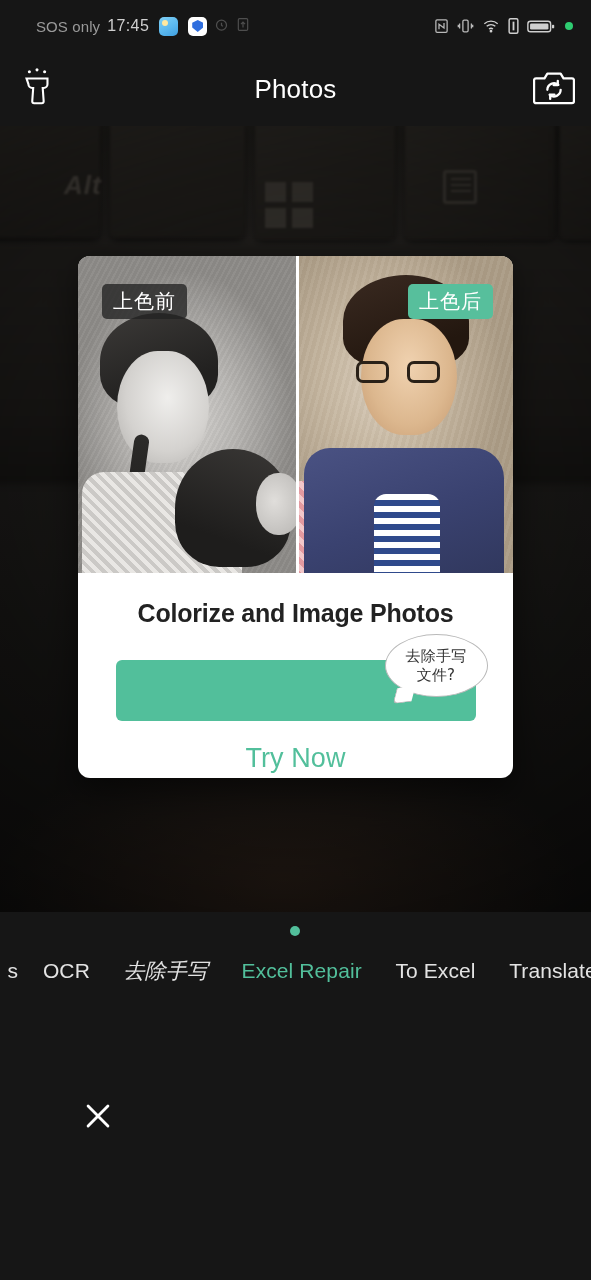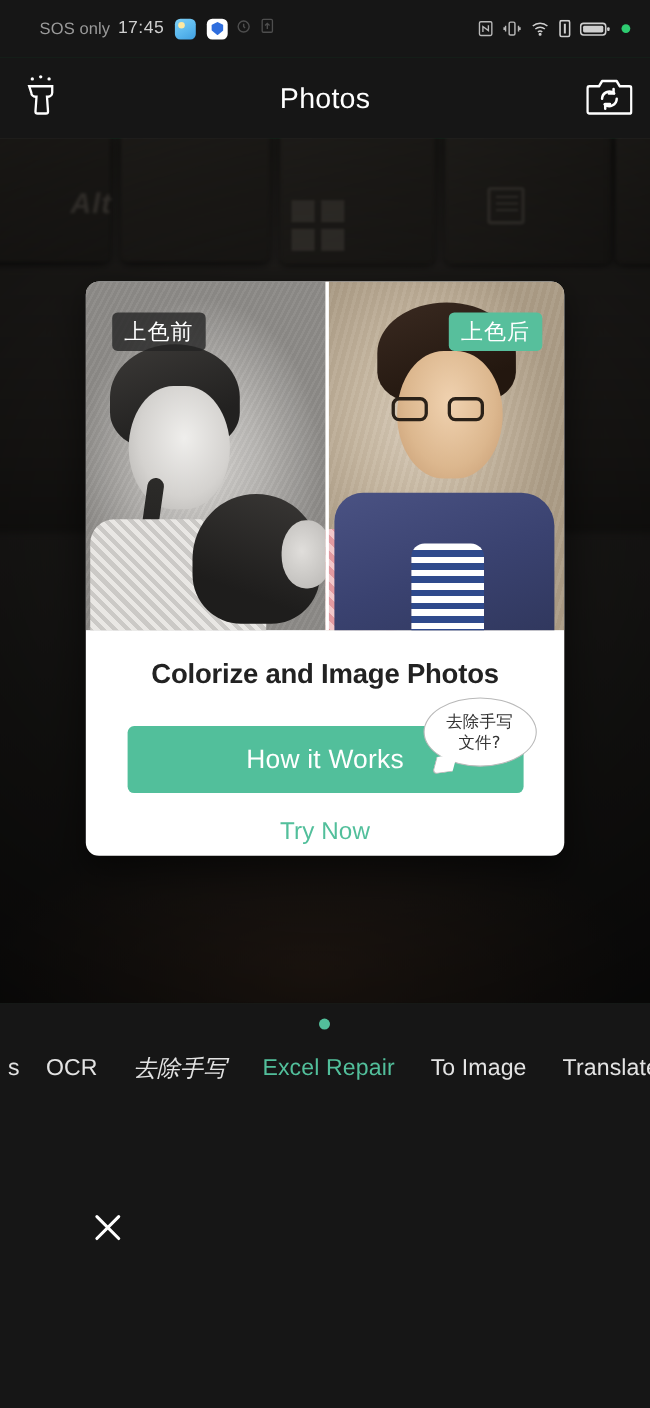--- a/index.html
+++ b/index.html
@@ -155,21 +155,21 @@
     display:flex; flex-direction:column; align-items:center; justify-content:center;
     color:#333333; font-size:15px; line-height:1.22; z-index:9;
     font-family:"DejaVu Sans","Liberation Sans",sans-serif;
   }
   .bubble:after{
     content:""; position:absolute; left:9px; bottom:-7px; width:17px; height:15px;
     background:#ffffff; border-left:1.6px solid #b9b9b9; border-bottom:1.6px solid #b9b9b9;
     transform:skewX(-22deg) rotate(-8deg); border-radius:0 0 0 5px;
   }
   .try-now{ display:block; margin:22px auto 0; text-align:center; color:#52bf9b;
-      font-size:22px; background:none; border:none; cursor:pointer; letter-spacing:.1px;}
+      font-size:27px; background:none; border:none; cursor:pointer; letter-spacing:.1px;}
 
   
   .bottombar{ position:absolute; left:0; top:912px; width:591px; height:368px; background:#161616; z-index:30;}
   .dot-indicator{ position:absolute; left:290px; top:926px; width:10px; height:10px;
       border-radius:50%; background:#52bf9b; z-index:31;}
   .tabs{ position:absolute; left:0; top:950px; width:591px; height:42px; z-index:31;
       display:flex; align-items:center; }
   .tab{ color:#e3e3e3; font-size:21px; white-space:nowrap; cursor:pointer; letter-spacing:.1px;}
   .tab.zh{ font-family:"DejaVu Sans","Liberation Sans",sans-serif;font-style:italic; }
   .tab.active{ color:#52bf9b; }
@@ -313,21 +313,20 @@
           <div class="c-stripe"></div>
       </div>
       <div class="split"></div>
       <div class="badge badge-before">上色前</div>
       <div class="badge badge-after">上色后</div>
     </div>
 
     <div class="card-body">
       <div class="card-title">Colorize and Image Photos</div>
       <button class="cta">
-        <span>How it Works</span>
         <span class="bubble">
           <span>去除手写</span>
           <span>文件?</span>
         </span>
       </button>
       <button class="try-now">Try Now</button>
     </div>
   </div>
 
   <div class="bottombar"></div>
@@ -336,21 +335,21 @@
   <div class="tabs">
     <div style="width:8px"></div>
     <div class="tab clip" style="width:18px">s</div>
     <div style="width:20px"></div>
     <div class="tab">OCR</div>
     <div style="width:36px"></div>
     <div class="tab zh">去除手写</div>
     <div style="width:36px"></div>
     <div class="tab active">Excel Repair</div>
     <div style="width:36px"></div>
-    <div class="tab">To Image</div>
+    <div class="tab">To Excel</div>
     <div style="width:36px"></div>
     <div class="tab clip">Translate</div>
   </div>
 
   <div class="close-btn">
     <span>
       <svg width="34" height="34" viewBox="0 0 24 24" fill="none" stroke="#ffffff" stroke-width="2" stroke-linecap="round">
         <path d="M5 5l14 14M19 5L5 19"></path>
       </svg>
     </span>

